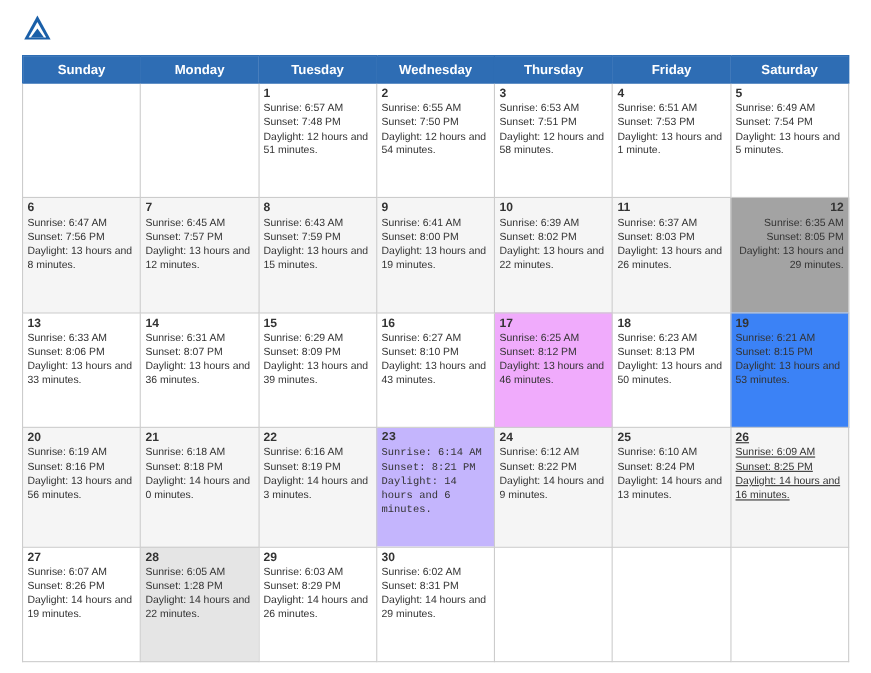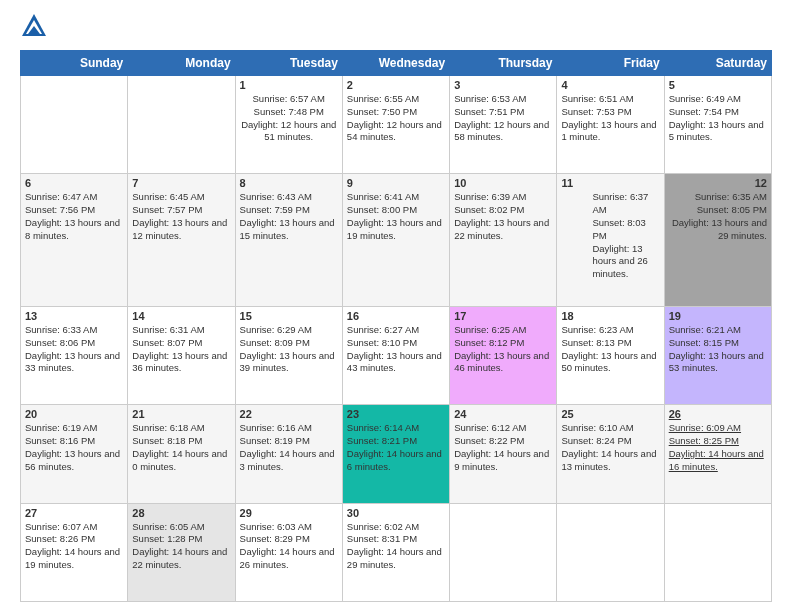--- a/index.html
+++ b/index.html
@@ -66,21 +66,21 @@
       border-collapse: collapse;
       width: 100%;
       table-layout: fixed;
     }
     .calendar th {
       background-color: #2e6db4;
       color: #fff;
       font-size: 12px;
       font-weight: bold;
       padding: 5px 4px;
-      text-align: right;
+      text-align: center;
       border: 1px solid #2e6db4;
     }
     .calendar td {
       border: 1px solid #ccc;
       vertical-align: top;
       padding: 3px 4px;
       font-size: 10px;
       color: #333;
       height: 82px;
     }
@@ -141,21 +141,21 @@
           <th>Friday</th>
           <th>Saturday</th>
         </tr>
     </thead>
     <tbody id="calendar-body">
     <tr>
           <td class="empty-cell" style=""></td>
           <td class="empty-cell" style=""></td>
           <td style="background-color: rgb(255, 255, 255);">
             <span class="day-num">1</span>
-            <div class="cell-content" style="white-space: pre-line; text-align: center;">Sunrise: 6:57 AM
+            <div class="cell-content" style="white-space: pre-line;">Sunrise: 6:57 AM
 Sunset: 7:48 PM
 Daylight: 12 hours and 51 minutes.</div>
           </td>
           <td style="background-color: rgb(255, 255, 255);">
             <span class="day-num">2</span>
             <div class="cell-content" style="white-space: pre-line;">Sunrise: 6:55 AM
 Sunset: 7:50 PM
 Daylight: 12 hours and 54 minutes.</div>
           </td>
           <td style="background-color: rgb(255, 255, 255);">
@@ -203,21 +203,21 @@
 Daylight: 13 hours and 19 minutes.</div>
           </td>
           <td style="background-color: rgb(245, 245, 245);">
             <span class="day-num">10</span>
             <div class="cell-content" style="white-space: pre-line;">Sunrise: 6:39 AM
 Sunset: 8:02 PM
 Daylight: 13 hours and 22 minutes.</div>
           </td>
           <td style="background-color: rgb(245, 245, 245);">
             <span class="day-num">11</span>
-            <div class="cell-content" style="white-space: pre-line; margin-left: 31px;">Sunrise: 6:37 AM
+            <div class="cell-content" style="white-space: pre-line;">Sunrise: 6:37 AM
 Sunset: 8:03 PM
 Daylight: 13 hours and 26 minutes.</div>
           </td>
           <td style="background-color: #a3a3a3; text-align: right;">
             <span class="day-num">12</span>
             <div class="cell-content" style="white-space: pre-line;">Sunrise: 6:35 AM
 Sunset: 8:05 PM
 Daylight: 13 hours and 29 minutes.</div>
           </td>
         </tr>
@@ -251,21 +251,21 @@
             <div class="cell-content" style="white-space: pre-line;">Sunrise: 6:25 AM
 Sunset: 8:12 PM
 Daylight: 13 hours and 46 minutes.</div>
           </td>
           <td style="background-color: rgb(255, 255, 255);">
             <span class="day-num">18</span>
             <div class="cell-content" style="white-space: pre-line;">Sunrise: 6:23 AM
 Sunset: 8:13 PM
 Daylight: 13 hours and 50 minutes.</div>
           </td>
-          <td style="background-color: #c4b5fd; margin-left: 40px;">
+          <td style="background-color: #3b82f6; margin-left: 40px;">
             <span class="day-num">19</span>
             <div class="cell-content" style="white-space: pre-line;">Sunrise: 6:21 AM
 Sunset: 8:15 PM
 Daylight: 13 hours and 53 minutes.</div>
           </td>
         </tr>
         <tr>
           <td style="background-color: rgb(245, 245, 245);">
             <span class="day-num">20</span>
             <div class="cell-content" style="white-space: pre-line;">Sunrise: 6:19 AM
@@ -277,21 +277,21 @@
             <div class="cell-content" style="white-space: pre-line;">Sunrise: 6:18 AM
 Sunset: 8:18 PM
 Daylight: 14 hours and 0 minutes.</div>
           </td>
           <td style="background-color: rgb(245, 245, 245);">
             <span class="day-num">22</span>
             <div class="cell-content" style="white-space: pre-line;">Sunrise: 6:16 AM
 Sunset: 8:19 PM
 Daylight: 14 hours and 3 minutes.</div>
           </td>
-          <td style="background-color: #14b8a6;">
+          <td style="background-color: #c4b5fd; font-family: Liberation Mono, monospace;">
             <span class="day-num">23</span>
             <div class="cell-content" style="white-space: pre-line;">Sunrise: 6:14 AM
 Sunset: 8:21 PM
 Daylight: 14 hours and 6 minutes.</div>
           </td>
           <td style="background-color: rgb(245, 245, 245);">
             <span class="day-num">24</span>
             <div class="cell-content" style="white-space: pre-line;">Sunrise: 6:12 AM
 Sunset: 8:22 PM
 Daylight: 14 hours and 9 minutes.</div>

